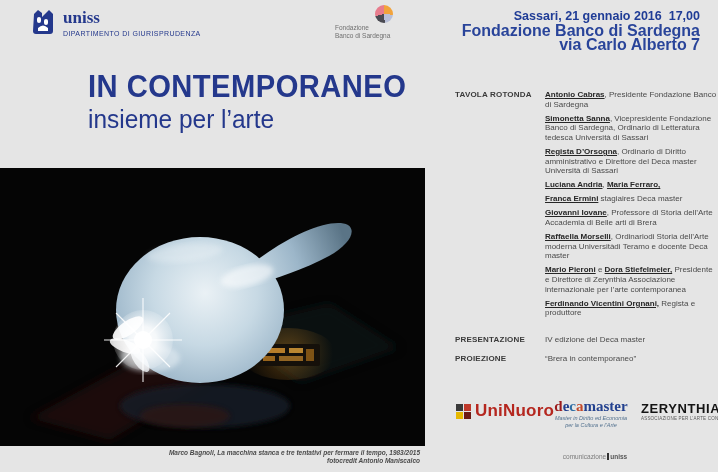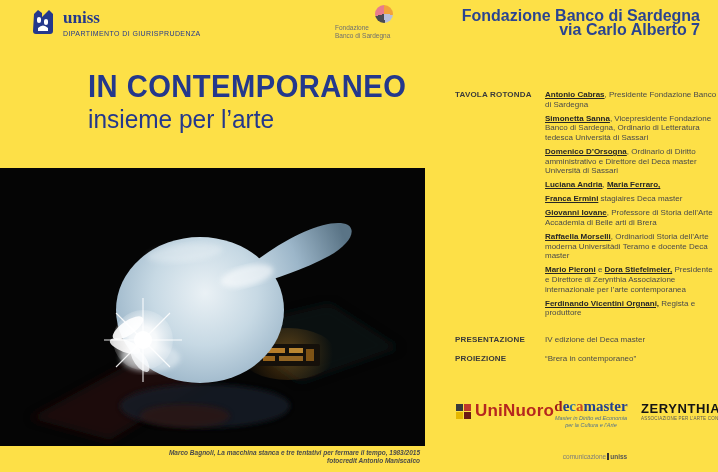--- a/index.html
+++ b/index.html
@@ -1,17 +1,17 @@
 <!DOCTYPE html>
 <html><head>
 <meta charset="utf-8">
 <style>
   html,body{margin:0;padding:0;background:#888;}
   .page{
-    position:relative;width:718px;height:472px;background:#fde047;overflow:hidden;
+    position:relative;width:718px;height:472px;background:#e5e5e5;overflow:hidden;
     font-family:"Liberation Sans",sans-serif;margin:0 auto;
   }
   
   .uniss-block{position:absolute;left:32px;top:8px;display:flex;align-items:flex-start;}
   .uniss-emblem{width:22px;height:27px;margin-right:9px;}
   .uniss-texts{padding-top:1px;}
   .uniss-word{font-family:"Liberation Serif",serif;font-weight:bold;font-size:17px;color:#24388c;line-height:18px;}
   .uniss-dept{font-size:7px;letter-spacing:.4px;color:#24388c;margin-top:3px;}
   .fbs-block{position:absolute;left:335px;top:5px;width:72px;}
   .fbs-circle{width:18px;height:18px;border-radius:50%;margin-left:40px;
@@ -72,20 +72,21 @@
 
   <div class="fbs-block">
     <div class="fbs-circle"></div>
     <div class="fbs-text">
       <div>Fondazione</div>
       <div>Banco di Sardegna</div>
     </div>
   </div>
 
   <div class="event-block">
+    <div class="event-date">Sassari, 21 gennaio 2016&nbsp;&nbsp;17,00</div>
     <div class="event-venue">Fondazione Banco di Sardegna</div>
     <div class="event-addr">via Carlo Alberto 7</div>
   </div>
 
   <div class="title-block">
     <div class="title-main">IN CONTEMPORANEO</div>
     <div class="title-sub">insieme per l’arte</div>
   </div>
 
   <svg class="photo" viewBox="0 0 425 278">
@@ -156,21 +157,21 @@
   <div class="caption">
     <div>Marco Bagnoli, La macchina stanca e tre tentativi per fermare il tempo, 1983/2015</div>
     <div>fotocredit Antonio Maniscalco</div>
   </div>
 
   <div class="right-col">
     <div class="prog-label">TAVOLA ROTONDA</div>
     <div class="prog-content" id="speakers">
         <p class="speaker"><span class="b">Antonio Cabras</span><span class="r">, Presidente Fondazione Banco di Sardegna</span></p>
         <p class="speaker"><span class="b">Simonetta Sanna</span><span class="r">, Vicepresidente Fondazione Banco di Sardegna, Ordinario di Letteratura tedesca Università di Sassari</span></p>
-        <p class="speaker"><span class="b">Domenico D’Orsogna</span><span class="r">, Ordinario di Diritto amministrativo e Direttore del Deca master Università di Sassari</span></p>
+        <p class="speaker"><span class="b">Regista D’Orsogna</span><span class="r">, Ordinario di Diritto amministrativo e Direttore del Deca master Università di Sassari</span></p>
         <p class="speaker"><span class="b">Luciana Andria</span><span class="r">, </span><span class="b">Maria Ferraro,</span></p>
         <p class="speaker"><span class="b">Franca Ermini</span><span class="r"> stagiaires Deca master</span></p>
         <p class="speaker"><span class="b">Giovanni Iovane</span><span class="r">, Professore di Storia dell’Arte Accademia di Belle arti di Brera</span></p>
         <p class="speaker"><span class="b">Raffaella Morselli</span><span class="r">, Ordinariodi Storia dell’Arte moderna Universitàdi Teramo e docente Deca master</span></p>
         <p class="speaker"><span class="b">Mario Pieroni</span><span class="r"> e </span><span class="b">Dora Stiefelmeier,</span><span class="r"> Presidente e Direttore di Zerynthia Associazione internazionale per l’arte contemporanea</span></p>
         <p class="speaker"><span class="b">Ferdinando Vicentini Orgnani,</span><span class="r"> Regista e produttore</span></p>
       </div>
 
     <div class="prog-label">PRESENTAZIONE</div>
     <div class="prog-content">IV edizione del Deca master</div>

